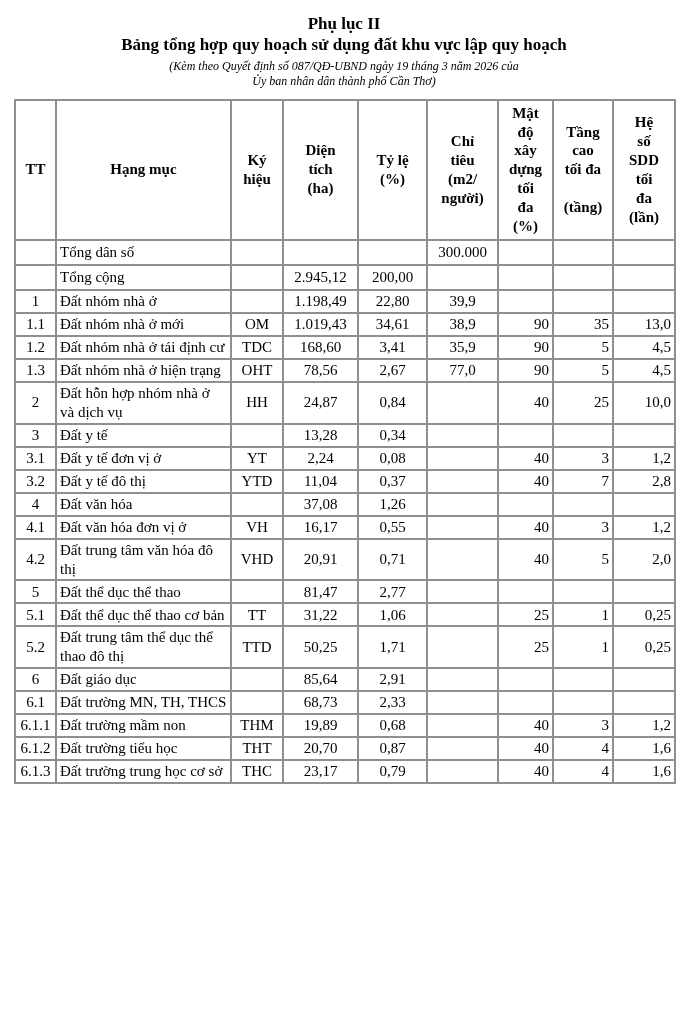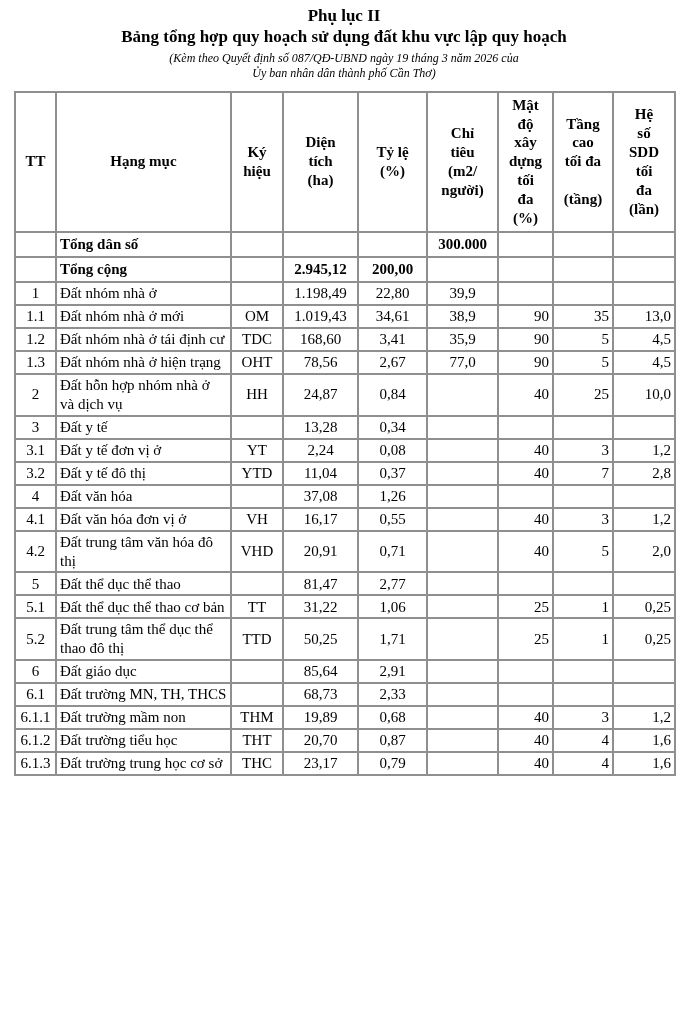--- a/index.html
+++ b/index.html
@@ -11,21 +11,21 @@
   }
   .page {
     width: 688px;
     height: 1023px;
     background: #ffffff;
     overflow: hidden;
     box-sizing: border-box;
   }
   .doc-header {
     text-align: center;
-    padding-top: 5px;
+    padding-top: 13px;
   }
   .doc-title, .doc-subtitle {
     font-weight: bold;
     font-size: 17px;
     line-height: 1.25;
   }
   .doc-decree {
     font-style: italic;
     font-size: 12px;
     line-height: 1.3;
@@ -51,21 +51,21 @@
     white-space: pre-line;
     line-height: 1.26;
     padding: 3px 1px;
   }
   table.planning td {
     line-height: 1.26;
     padding: 1px 3px;
   }
   table.planning tbody tr { height: 23px; }
   table.planning tbody tr.totals { height: 25px; }
-  table.planning tr.bold td { font-weight: bold; }
+  table.planning tr.bold td { font-weight: normal; }
 
   
   td:nth-child(1) { text-align: center; }                       
   td:nth-child(2) { text-align: left; padding: 1px 34px 1px 5px; } 
   td:nth-child(3), td:nth-child(4),
   td:nth-child(5), td:nth-child(6) { text-align: center; }      
   td:nth-child(7), td:nth-child(8),
   td:nth-child(9) { text-align: right; padding-right: 7px; }    
 
   col.c1 { width: 41px; }

